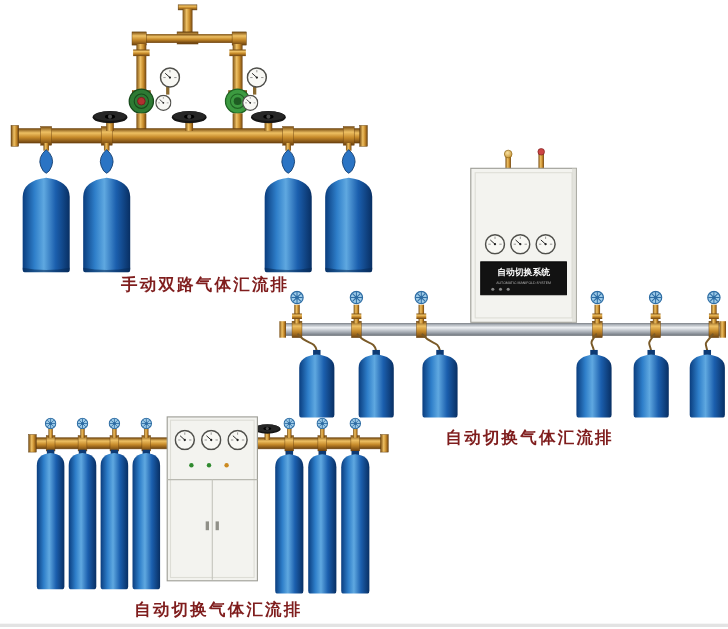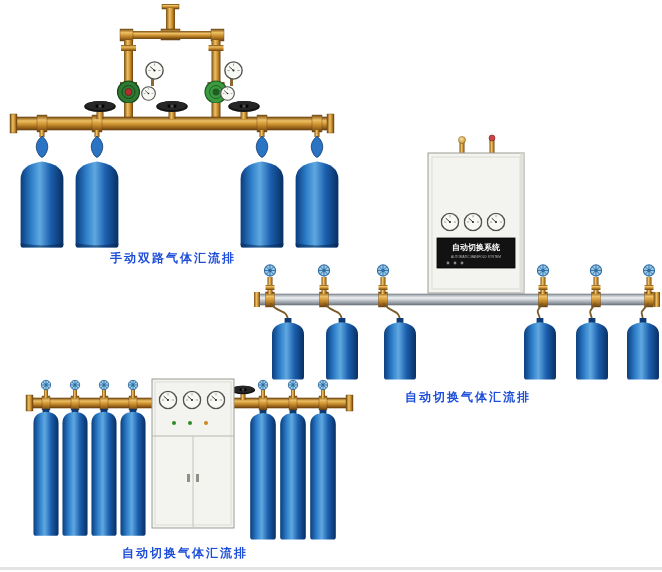--- a/index.html
+++ b/index.html
@@ -1,20 +1,20 @@
 <!DOCTYPE html>
 <html><head>
 <meta charset="utf-8">
 <style>
   * { margin:0; padding:0; box-sizing:border-box; }
   html,body { width:662px; height:572px; background:#ffffff; overflow:hidden;
               font-family:"Liberation Sans", sans-serif; }
   .stage { position:absolute; left:0; top:0; width:662px; height:572px; background:#fff; }
   .fig-svg { position:absolute; }
-  .caption { position:absolute; font-size:12px; font-weight:bold; color:#1d4ed8;
+  .caption { position:absolute; font-size:15px; font-weight:bold; color:#7f1d1d;
              letter-spacing:2px; white-space:nowrap; }
   .bottom-strip { position:absolute; left:0; top:567px; width:662px; height:3px;
                   background:#dcdcdc; opacity:.8; }
 </style>
 </head>
 <body>
 
 <div class="stage">
 
 <svg width="0" height="0" style="position:absolute" aria-hidden="true">

